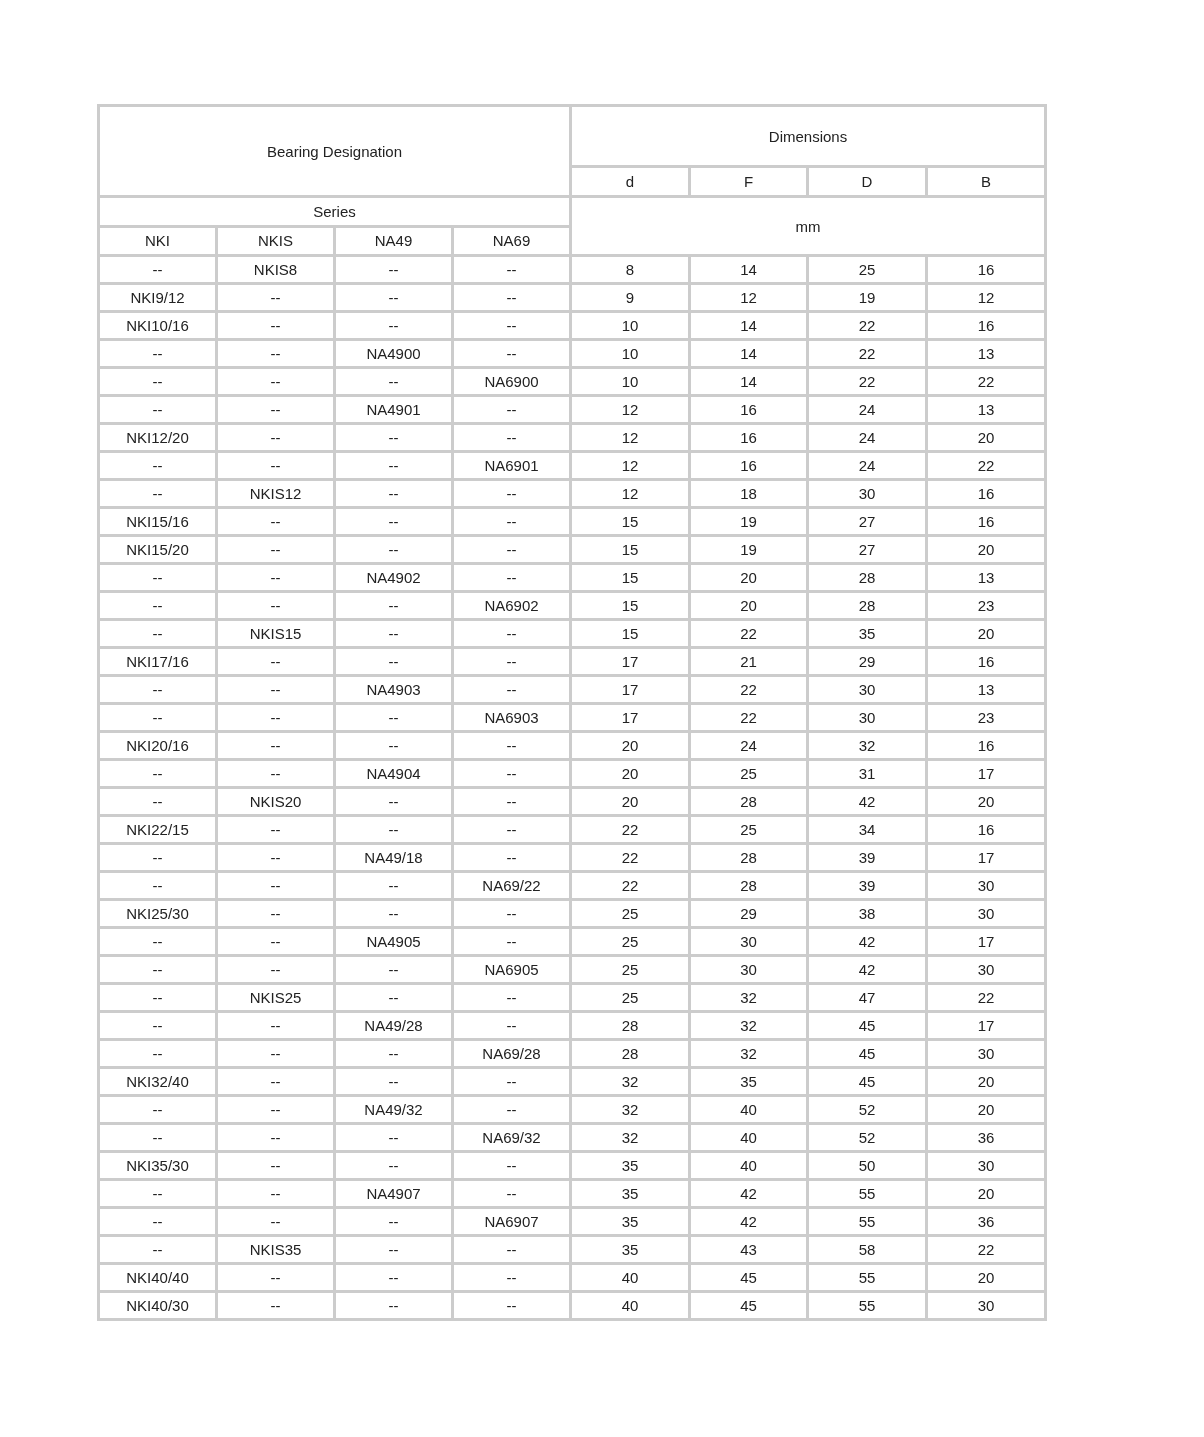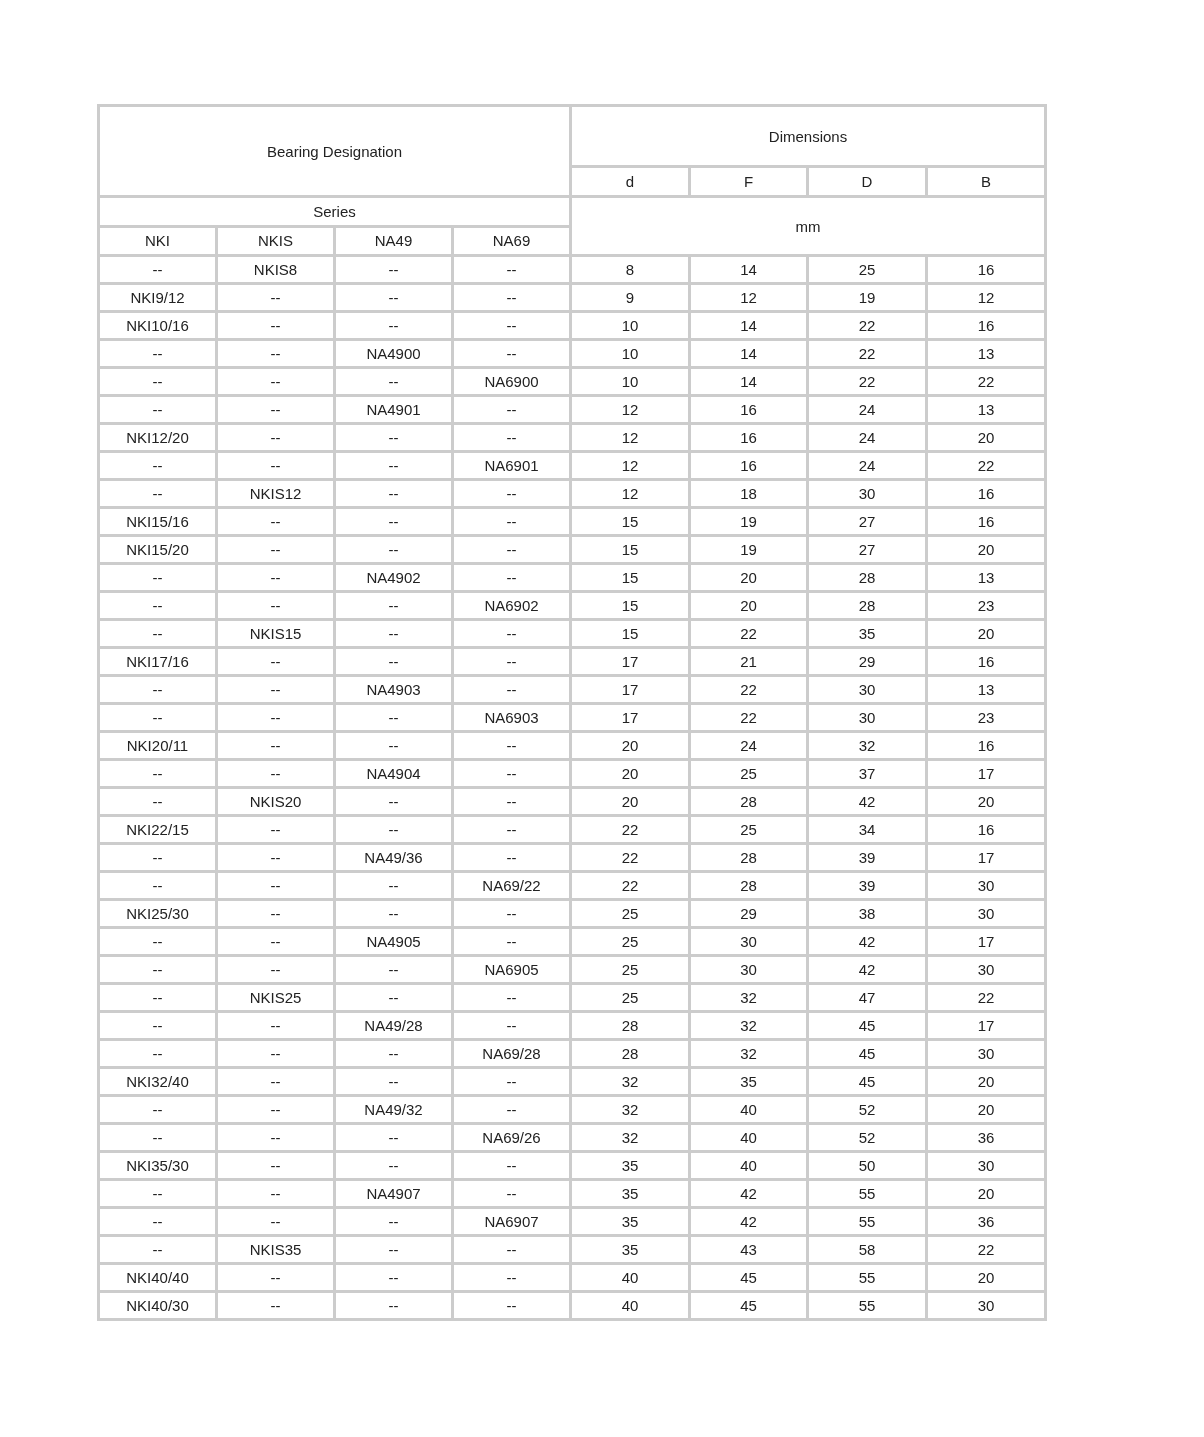--- a/index.html
+++ b/index.html
@@ -238,37 +238,37 @@
         <td>--</td>
         <td>--</td>
         <td>--</td>
         <td>NA6903</td>
         <td>17</td>
         <td>22</td>
         <td>30</td>
         <td>23</td>
       </tr>
       <tr>
-        <td>NKI20/11</td>
+        <td>NKI20/16</td>
         <td>--</td>
         <td>--</td>
         <td>--</td>
         <td>20</td>
         <td>24</td>
         <td>32</td>
         <td>16</td>
       </tr>
       <tr>
         <td>--</td>
         <td>--</td>
         <td>NA4904</td>
         <td>--</td>
         <td>20</td>
         <td>25</td>
-        <td>37</td>
+        <td>31</td>
         <td>17</td>
       </tr>
       <tr>
         <td>--</td>
         <td>NKIS20</td>
         <td>--</td>
         <td>--</td>
         <td>20</td>
         <td>28</td>
         <td>42</td>
@@ -280,21 +280,21 @@
         <td>--</td>
         <td>--</td>
         <td>22</td>
         <td>25</td>
         <td>34</td>
         <td>16</td>
       </tr>
       <tr>
         <td>--</td>
         <td>--</td>
-        <td>NA49/36</td>
+        <td>NA49/18</td>
         <td>--</td>
         <td>22</td>
         <td>28</td>
         <td>39</td>
         <td>17</td>
       </tr>
       <tr>
         <td>--</td>
         <td>--</td>
         <td>--</td>
@@ -381,21 +381,21 @@
         <td>--</td>
         <td>32</td>
         <td>40</td>
         <td>52</td>
         <td>20</td>
       </tr>
       <tr>
         <td>--</td>
         <td>--</td>
         <td>--</td>
-        <td>NA69/26</td>
+        <td>NA69/32</td>
         <td>32</td>
         <td>40</td>
         <td>52</td>
         <td>36</td>
       </tr>
       <tr>
         <td>NKI35/30</td>
         <td>--</td>
         <td>--</td>
         <td>--</td>

